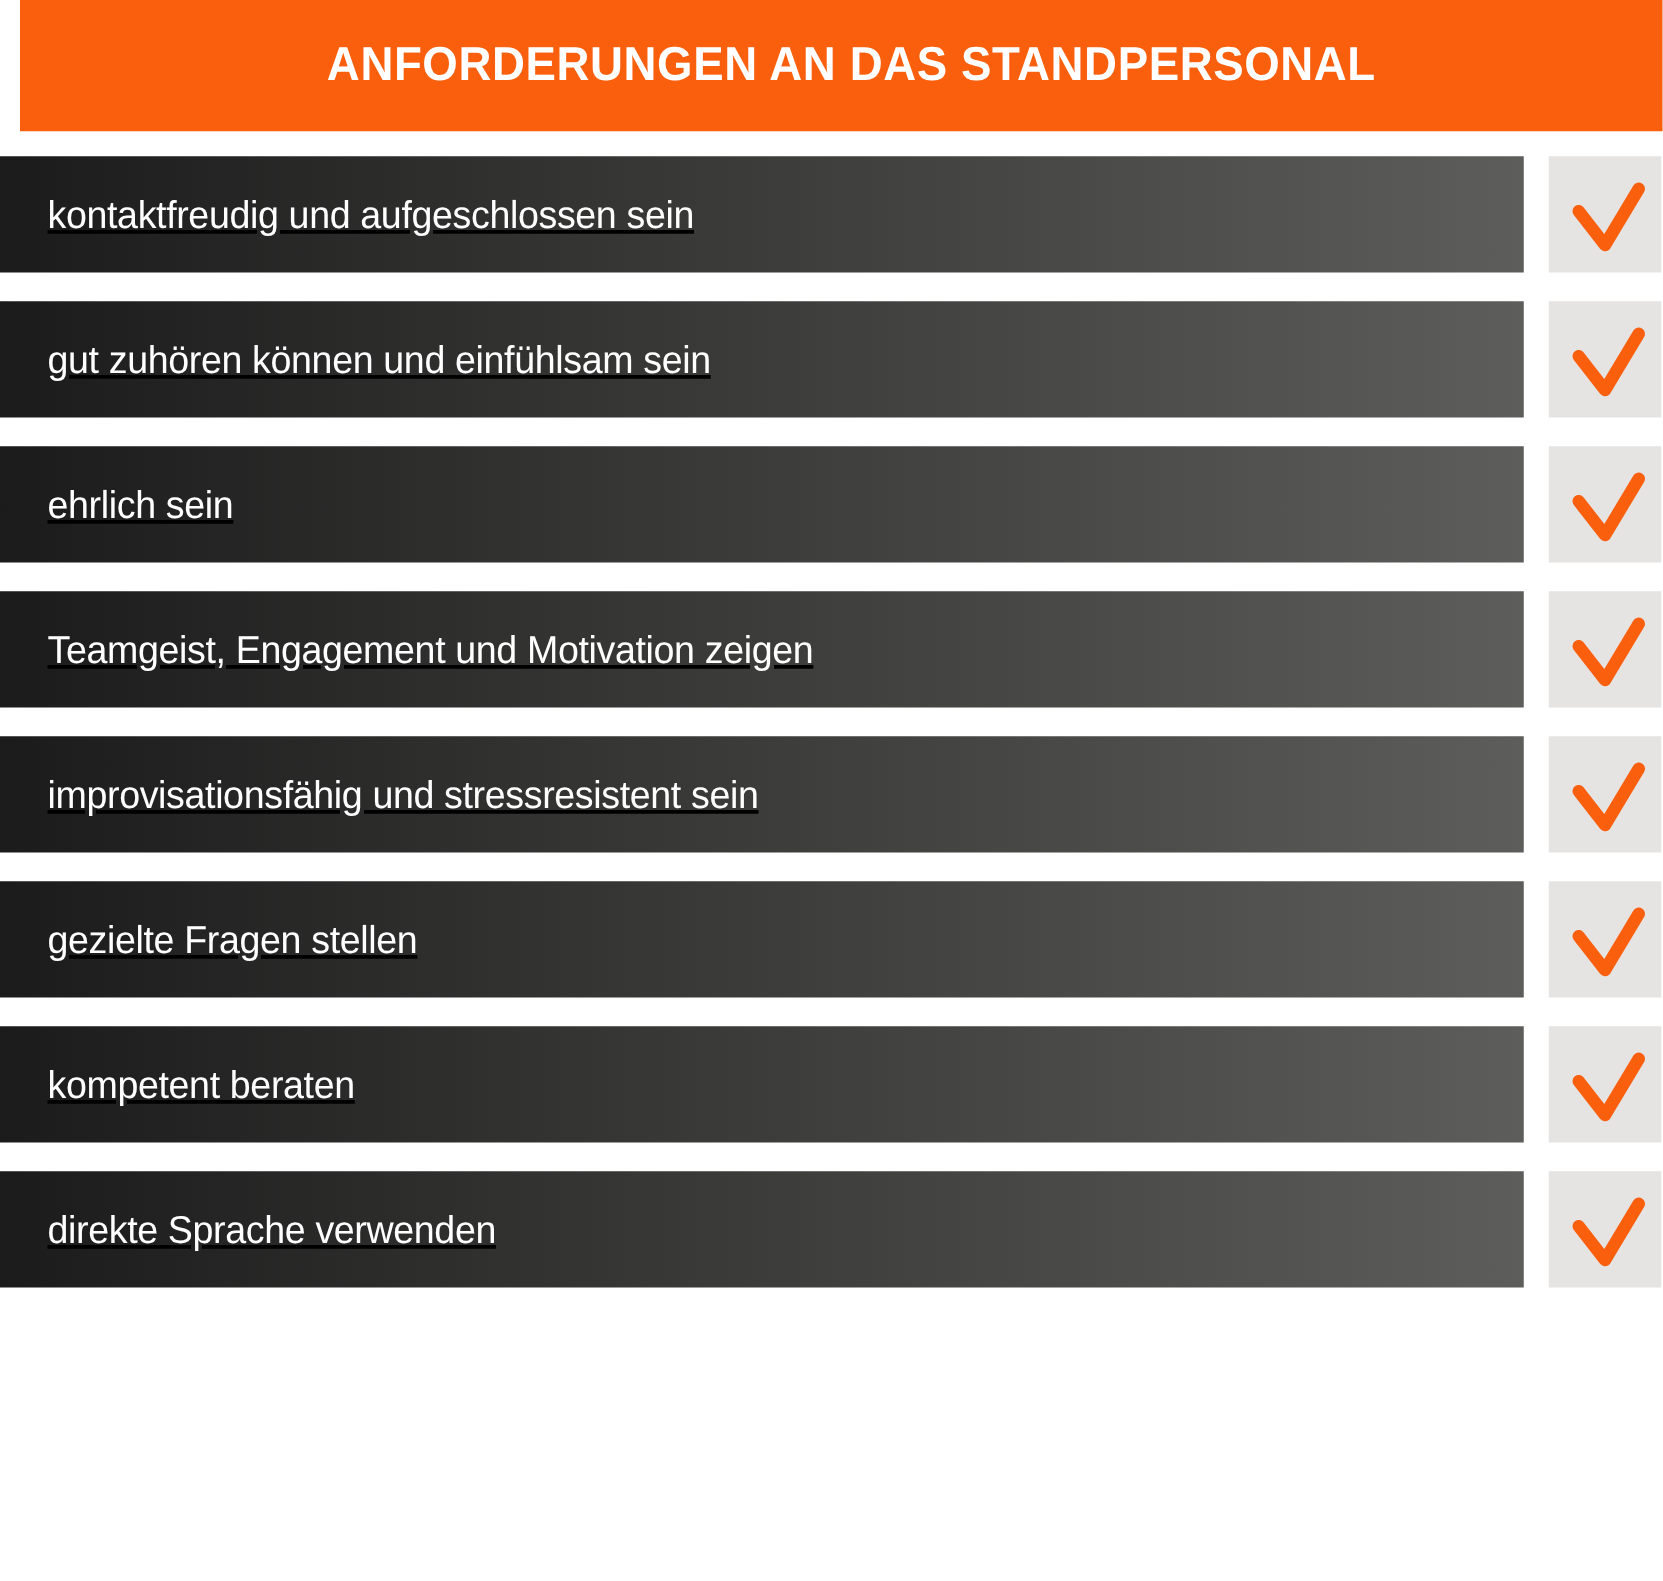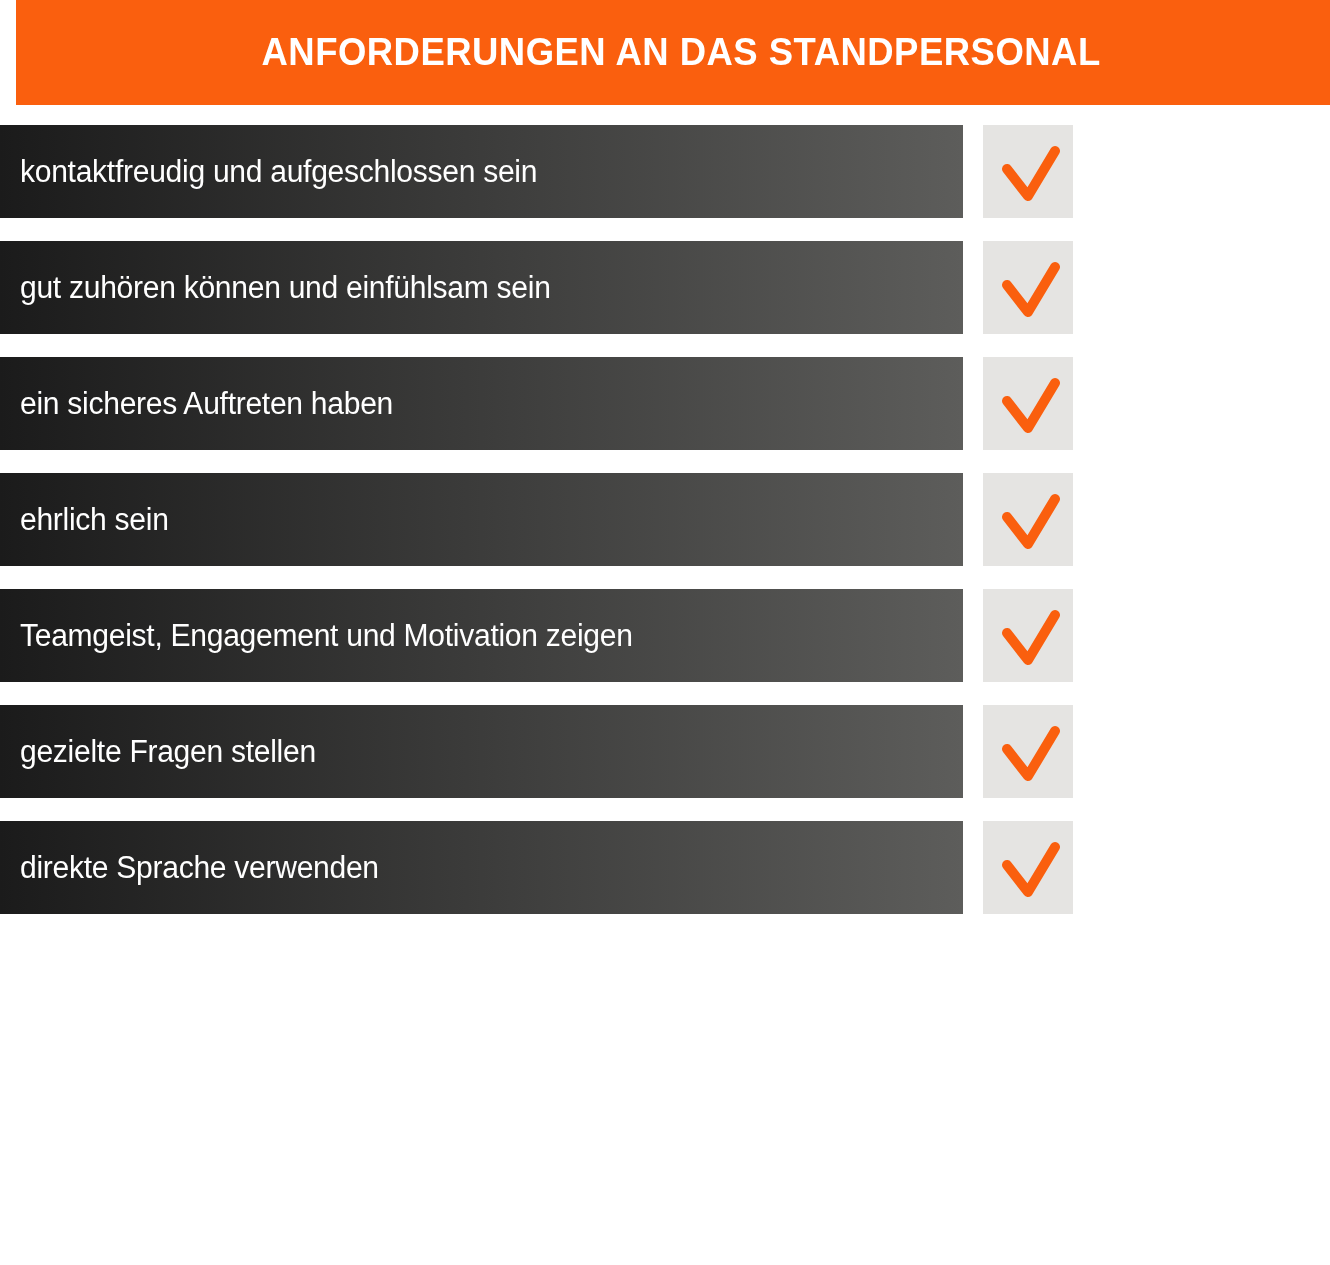--- a/index.html
+++ b/index.html
@@ -38,26 +38,27 @@
   .rows {
     margin-top: 20px;
   }
   .row {
     display: flex;
     height: 93px;
     margin-bottom: 23px;
   }
   .row:last-child { margin-bottom: 0; }
   .bar {
-    width: 963px;
+    width: 1219px;
     height: 93px;
     background: linear-gradient(to right, var(--bar-gradient-start), var(--bar-gradient-end));
     display: flex;
     align-items: center;
-    padding-left: 20px;
+    padding-left: 38px;
+    text-decoration: underline;
   }
   .bar-label {
     color: var(--text-white);
     font-size: 31px;
     letter-spacing: -0.3px;
     transform: scaleX(0.97);
     transform-origin: left center;
     white-space: nowrap;
   }
   .checkbox {
@@ -94,30 +95,20 @@
     <div class="bar">
       <span class="bar-label">gut zuhören können und einfühlsam sein</span>
     </div>
     <div class="checkbox">
       <svg class="check-icon" width="90" height="93" viewBox="0 0 90 93">
         <polyline points="24,44 45,71 72,26" fill="none" stroke="var(--accent-orange)" stroke-width="10" stroke-linecap="round" stroke-linejoin="round"></polyline>
       </svg>
     </div>
   </div>
 
-  <div class="row">
-    <div class="bar">
-      <span class="bar-label">ein sicheres Auftreten haben</span>
-    </div>
-    <div class="checkbox">
-      <svg class="check-icon" width="90" height="93" viewBox="0 0 90 93">
-        <polyline points="24,44 45,71 72,26" fill="none" stroke="var(--accent-orange)" stroke-width="10" stroke-linecap="round" stroke-linejoin="round"></polyline>
-      </svg>
-    </div>
-  </div>
 
   <div class="row">
     <div class="bar">
       <span class="bar-label">ehrlich sein</span>
     </div>
     <div class="checkbox">
       <svg class="check-icon" width="90" height="93" viewBox="0 0 90 93">
         <polyline points="24,44 45,71 72,26" fill="none" stroke="var(--accent-orange)" stroke-width="10" stroke-linecap="round" stroke-linejoin="round"></polyline>
       </svg>
     </div>
@@ -128,32 +119,52 @@
       <span class="bar-label">Teamgeist, Engagement und Motivation zeigen</span>
     </div>
     <div class="checkbox">
       <svg class="check-icon" width="90" height="93" viewBox="0 0 90 93">
         <polyline points="24,44 45,71 72,26" fill="none" stroke="var(--accent-orange)" stroke-width="10" stroke-linecap="round" stroke-linejoin="round"></polyline>
       </svg>
     </div>
   </div>
 
 
+  <div class="row">
+    <div class="bar">
+      <span class="bar-label">improvisationsfähig und stressresistent sein</span>
+    </div>
+    <div class="checkbox">
+      <svg class="check-icon" width="90" height="93" viewBox="0 0 90 93">
+        <polyline points="24,44 45,71 72,26" fill="none" stroke="var(--accent-orange)" stroke-width="10" stroke-linecap="round" stroke-linejoin="round"></polyline>
+      </svg>
+    </div>
+  </div>
 
   <div class="row">
     <div class="bar">
       <span class="bar-label">gezielte Fragen stellen</span>
     </div>
     <div class="checkbox">
       <svg class="check-icon" width="90" height="93" viewBox="0 0 90 93">
         <polyline points="24,44 45,71 72,26" fill="none" stroke="var(--accent-orange)" stroke-width="10" stroke-linecap="round" stroke-linejoin="round"></polyline>
       </svg>
     </div>
   </div>
 
+  <div class="row">
+    <div class="bar">
+      <span class="bar-label">kompetent beraten</span>
+    </div>
+    <div class="checkbox">
+      <svg class="check-icon" width="90" height="93" viewBox="0 0 90 93">
+        <polyline points="24,44 45,71 72,26" fill="none" stroke="var(--accent-orange)" stroke-width="10" stroke-linecap="round" stroke-linejoin="round"></polyline>
+      </svg>
+    </div>
+  </div>
 
   <div class="row">
     <div class="bar">
       <span class="bar-label">direkte Sprache verwenden</span>
     </div>
     <div class="checkbox">
       <svg class="check-icon" width="90" height="93" viewBox="0 0 90 93">
         <polyline points="24,44 45,71 72,26" fill="none" stroke="var(--accent-orange)" stroke-width="10" stroke-linecap="round" stroke-linejoin="round"></polyline>
       </svg>
     </div>

